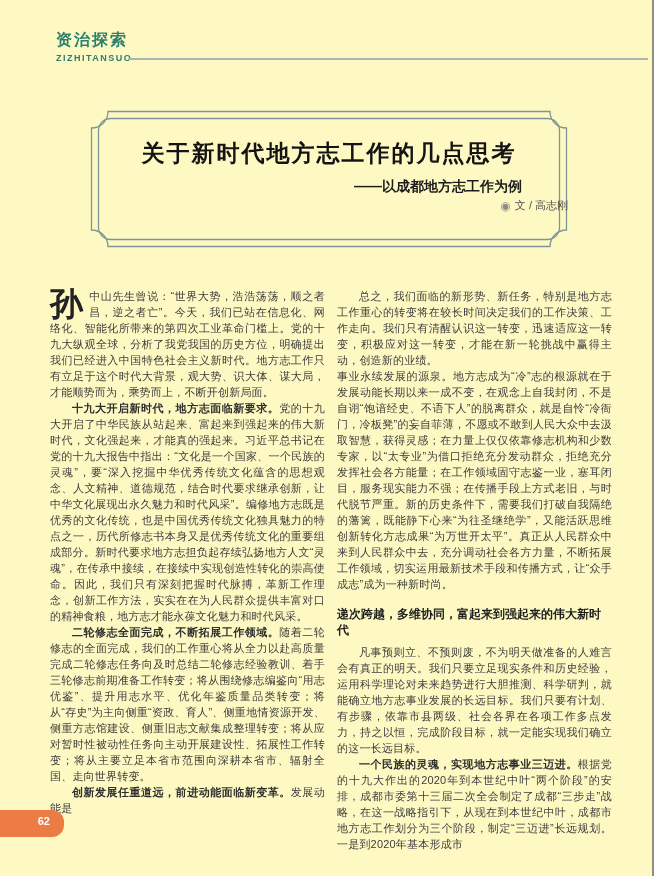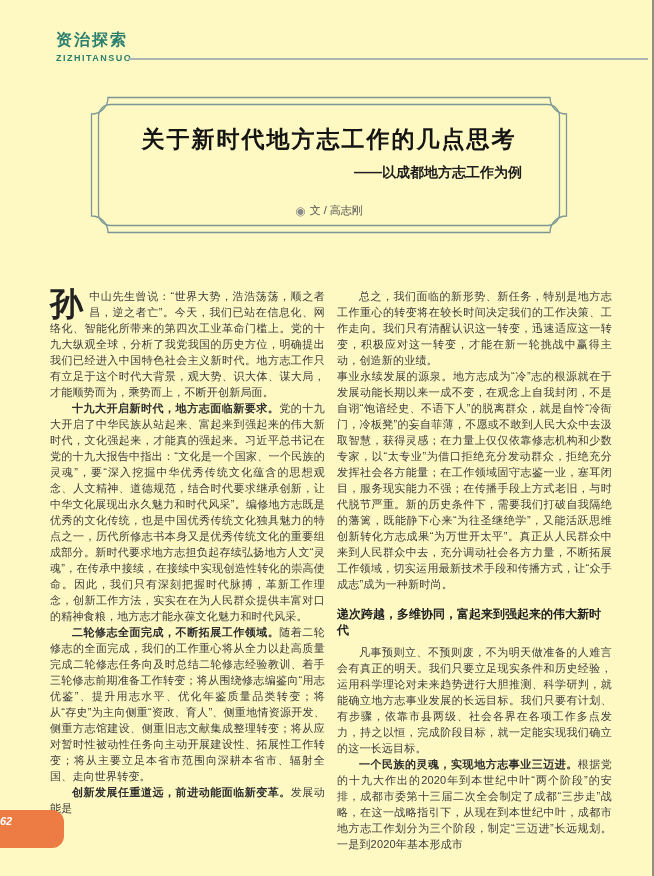--- a/index.html
+++ b/index.html
@@ -17,33 +17,33 @@
     position:absolute; right:0; top:0; bottom:0; width:2px;
     background:#4a4a4a; opacity:.6;
   }
   
   .masthead { position:absolute; top:30px; left:56px; right:6px; height:34px; }
   .section-name { font-size:16px; font-weight:700; color:#2b7f6e; letter-spacing:2px; }
   .section-pinyin { font-size:9px; font-weight:700; color:#2b7f6e; letter-spacing:1.5px; margin-top:2px; }
   .masthead-rule { position:absolute; left:72px; top:28px; right:0; height:2px; background:#a9b6b4; }
   
   .title-box {
-    position:absolute; left:90px; top:96px; width:478px; height:178px;
+    position:absolute; left:90px; top:110px; width:478px; height:178px;
     text-align:center;
   }
   .frame { position:absolute; left:0; top:0; }
   .title-inner { position:relative; padding-top:28px; }
   .article-title {
     font-size:23px; font-weight:700; color:#141414; letter-spacing:2px;
   }
   .article-subtitle {
     margin-top:9px; padding-right:46px;
     text-align:right; font-size:14px; font-weight:700; color:#1d1d1d;
   }
-  .byline { margin-top:21px; font-size:11px; color:#4f4f4f; }
+  .byline { margin-top:2px; font-size:11px; color:#4f4f4f;text-align:right; }
   .byline-icon { color:#8a8a8a; font-size:12px; vertical-align:-1px; margin-right:4px; }
   
   .columns {
     position:absolute; left:50px; top:288px; width:562px;
     display:flex; gap:12px;
   }
   .col { flex:1 1 0; min-width:0; }
   .para {
     font-size:11px; line-height:16px; text-align:justify;
     color:#3c3c3c; letter-spacing:0.2px;
@@ -53,24 +53,24 @@
   .dropcap {
     float:left; font-size:33px; line-height:30px; font-weight:600;
     color:#222; margin:1px 6px 0 0;
   }
   .sec-heading {
     font-size:12px; font-weight:700; color:#1f1f1f;
     margin:14px 0 6px 0; line-height:16px;
   }
   
   .page-pill {
-    position:absolute; left:0; top:810px; width:64px; height:38px;
+    position:absolute; left:0; top:810px; width:64px; height:27px;
     background:#ed7b44; border-radius:0 12px 12px 0;
     color:#ffffff; font-size:11px; font-weight:700;
-    line-height:23px; text-align:left; padding-right:14px;font-style:italic;
+    line-height:23px; text-align:right; padding-right:14px;
   }
 </style>
 </head>
 <body>
 
 <div class="page">
 
   <header class="masthead">
     <div class="section-name">资治探索</div>
     <div class="section-pinyin">ZIZHITANSUO</div>

